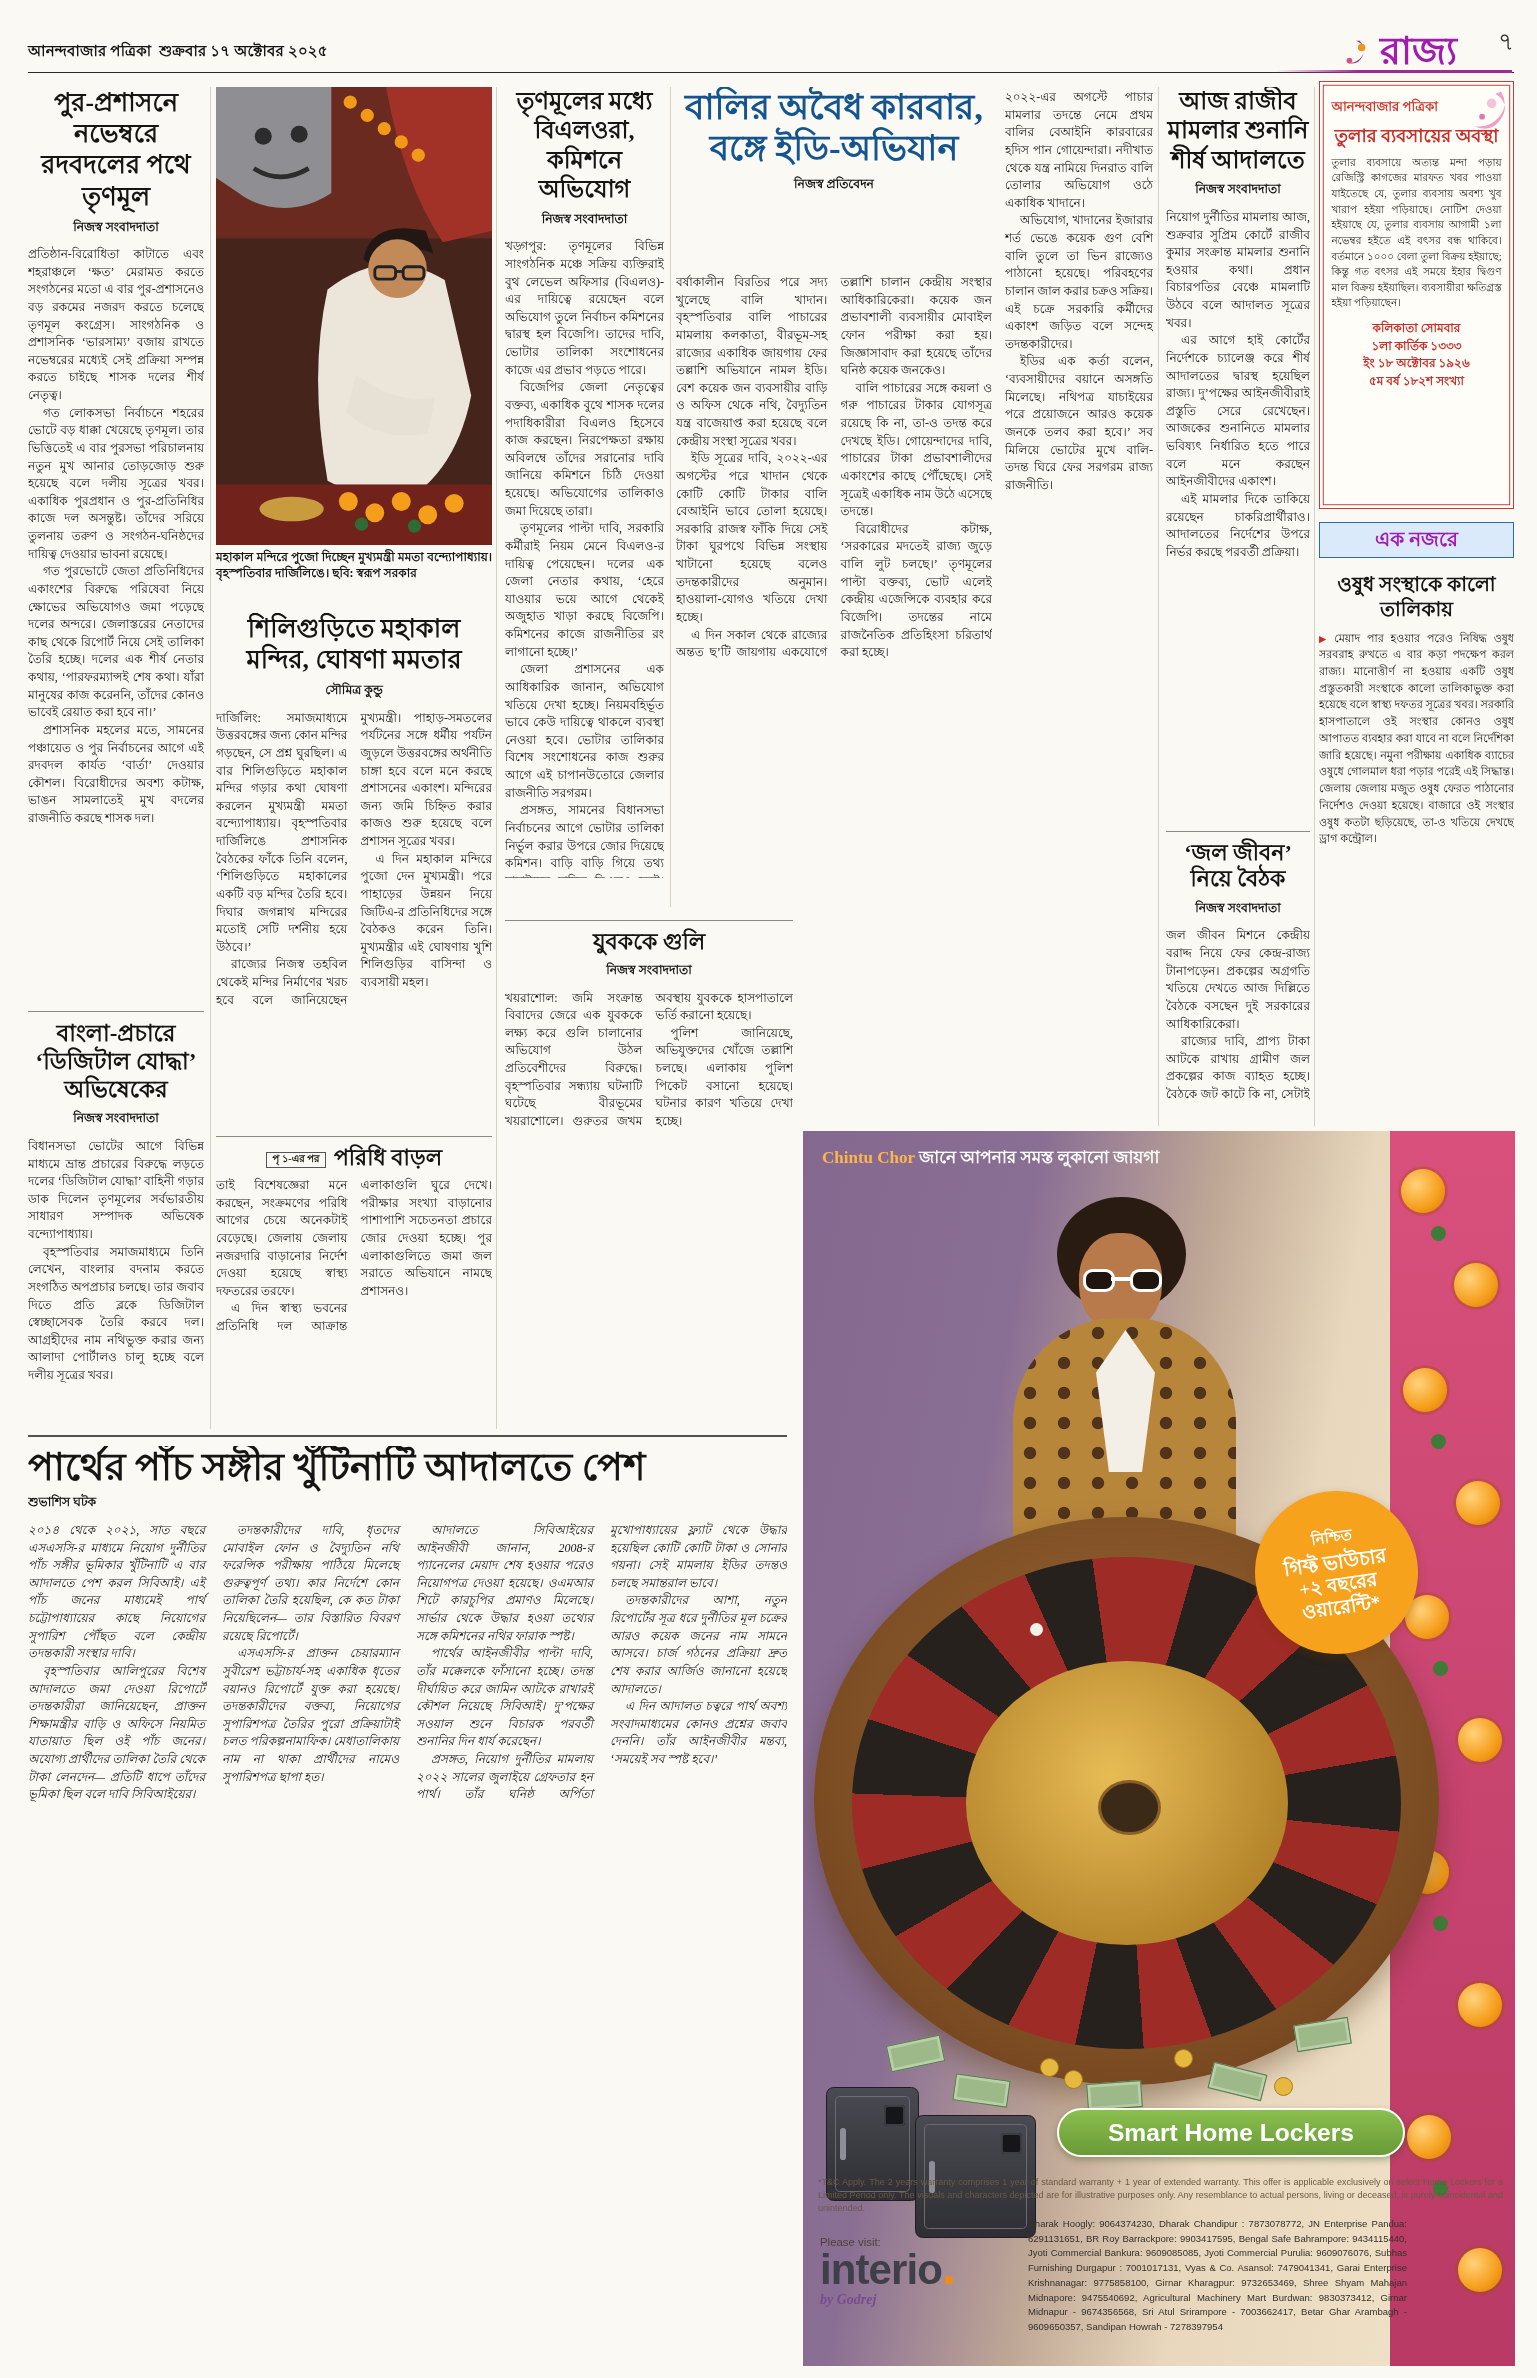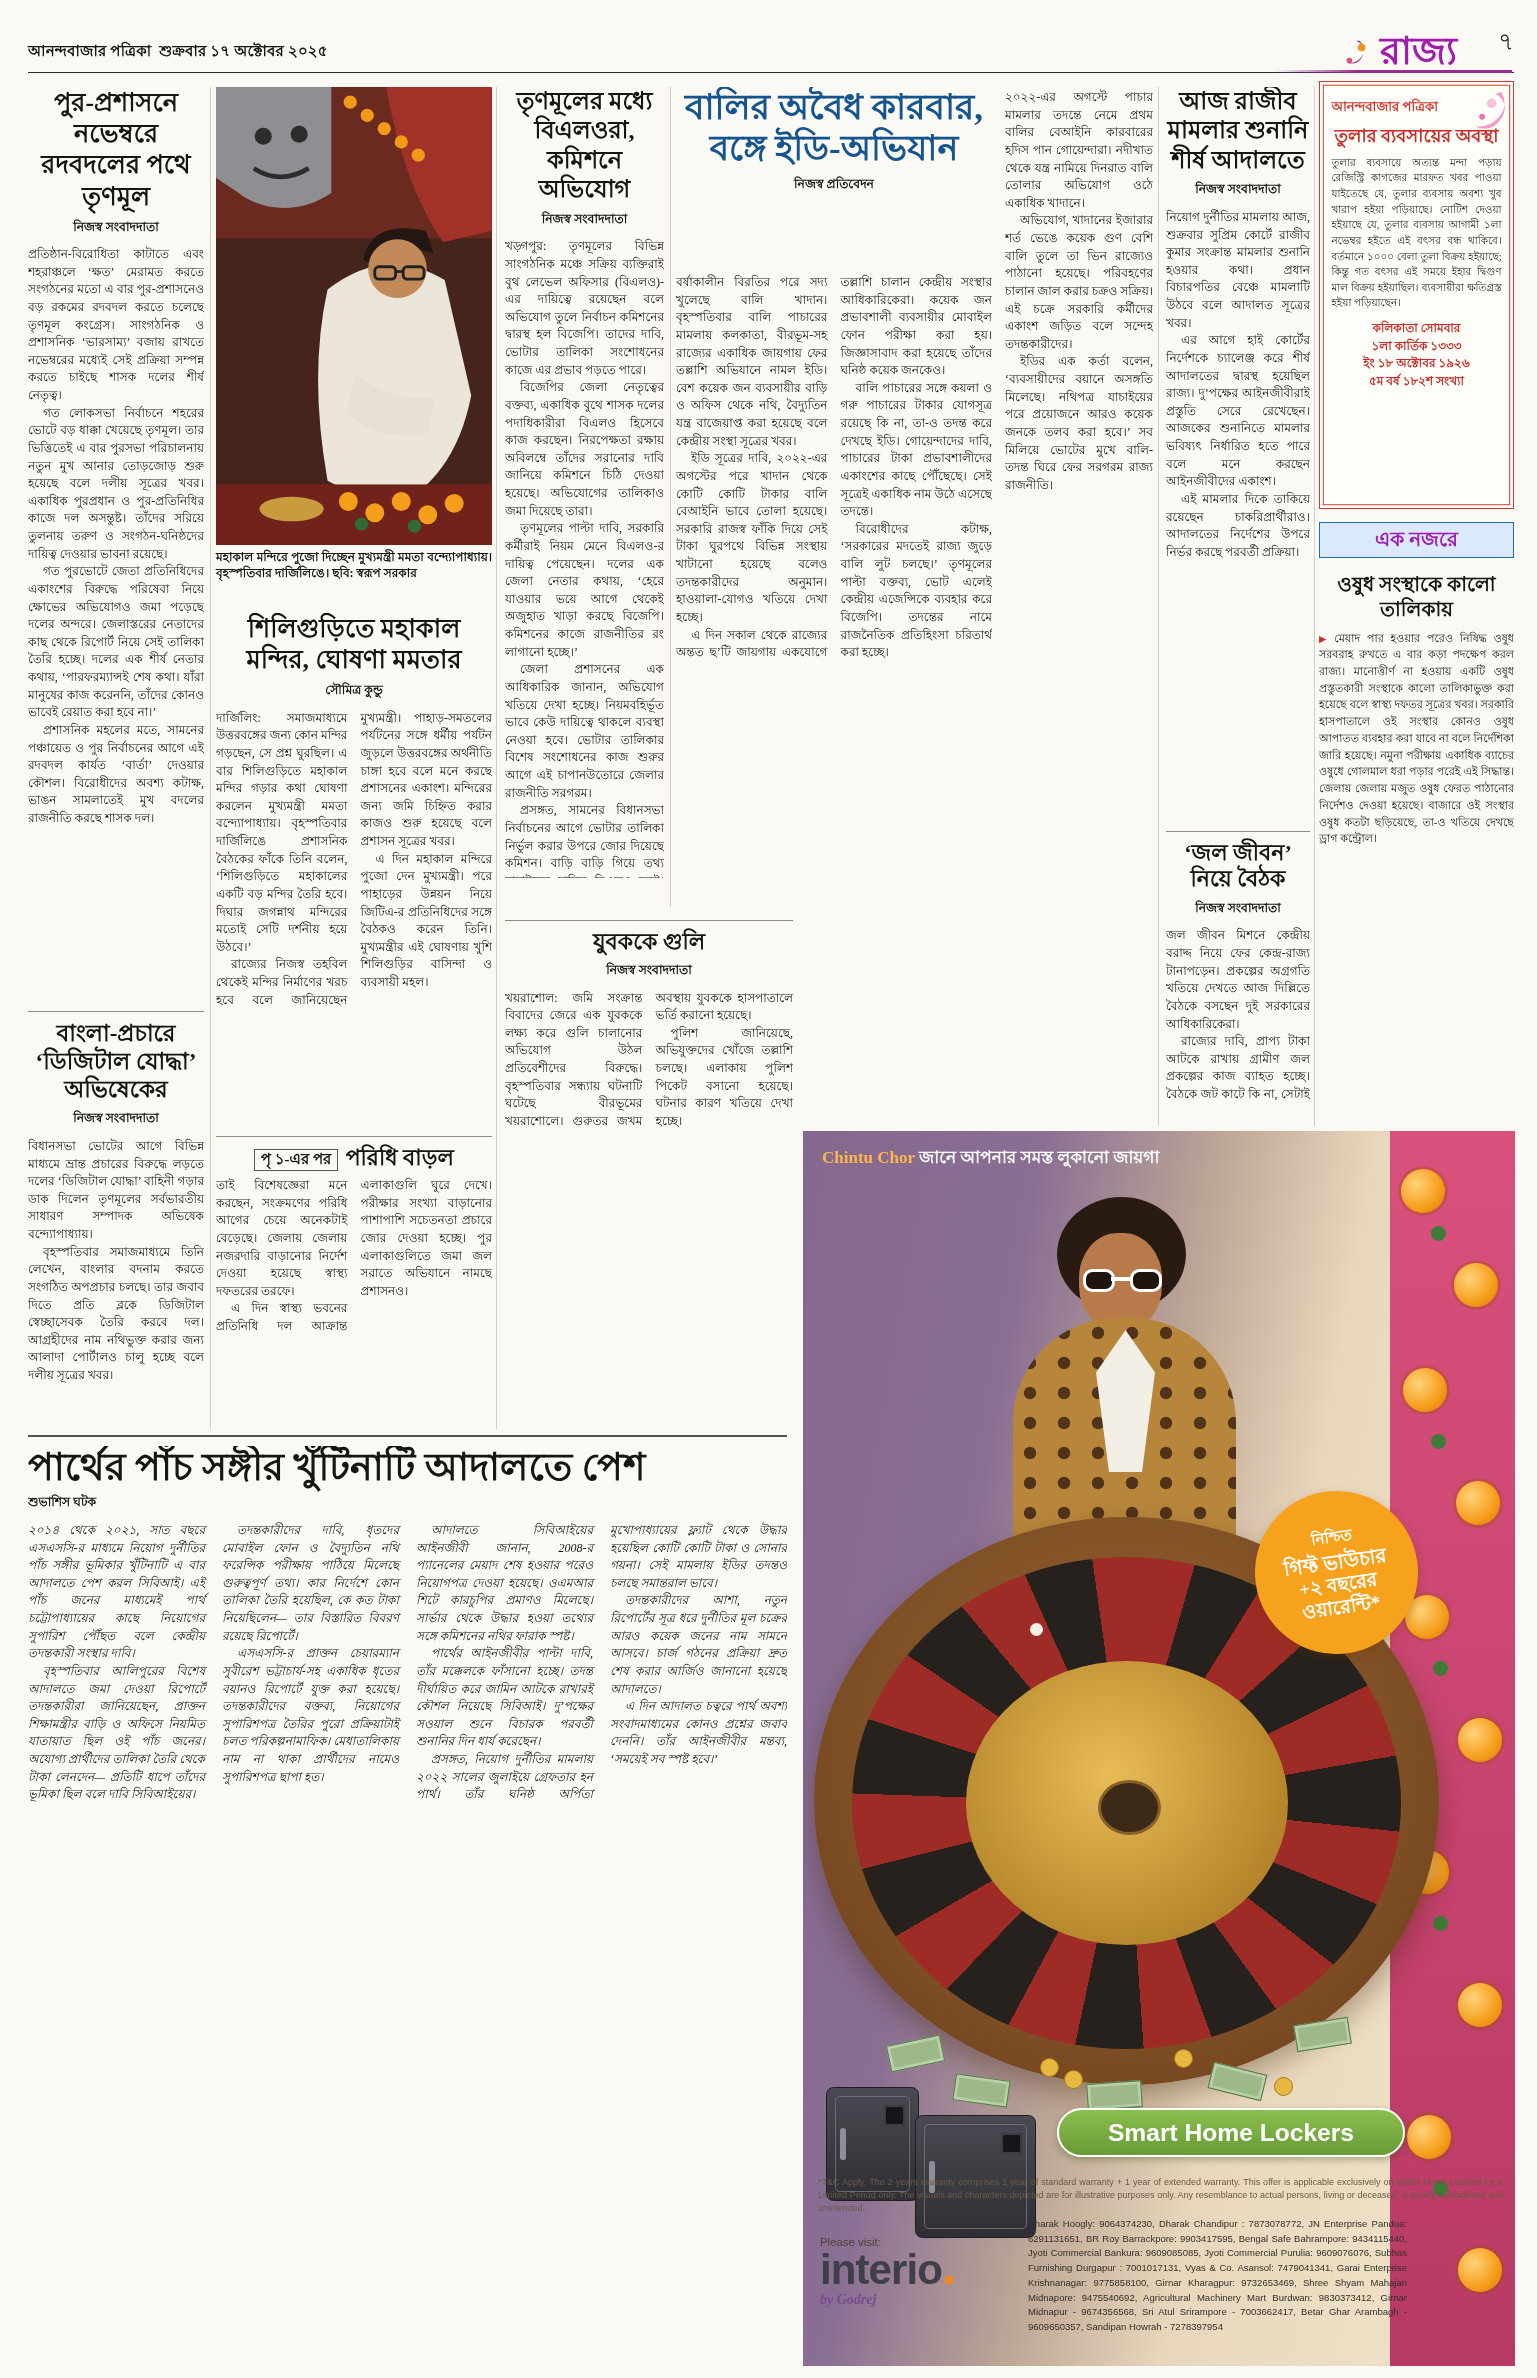--- a/index.html
+++ b/index.html
@@ -31,21 +31,21 @@
   .hr-partha{position:absolute;left:28px;top:1435px;width:759px;height:1.9px;background:#55524c;}
 
   .hl-a{font-size:25.6px;}
   .hl-blue{font-size:35px;color:#15558f;line-height:1.18;}
   .hl-mid{font-size:24px;}
   .hl-sm{font-size:22px;}
   .hl-partha{font-size:38px;text-align:left;line-height:1.15;margin:0 0 3.8px;}
   .hl-mahakal{font-size:25.6px;}
   .hl-digital{font-size:23px;}
 
-  .tag-box{display:inline-block;border:0.9px solid #555;font-size:15px;font-weight:bold;
+  .tag-box{display:inline-block;border:0.9px solid #555;font-size:10px;font-weight:bold;
            padding:0.9px 5.7px;vertical-align:middle;margin-right:7.6px;}
 
   
   .photo{position:absolute;left:216px;top:87px;width:276px;height:458px;background:#45241c;}
   .photo svg{display:block;width:100%;height:100%;}
   .caption{position:absolute;left:216px;top:549px;width:276px;font-size:12px;font-weight:bold;line-height:1.35;text-align:justify;}
 
   
   .arch{position:absolute;left:1319px;top:81px;width:195px;height:428px;border:1.9px solid #cf3a30;
         box-shadow:inset 0 0 0 2.8px #fff,inset 0 0 0 3.8px #cf3a30;padding:13.2px 11.4px;box-sizing:border-box;background:#fffdf8;overflow:hidden;}
@@ -152,21 +152,21 @@
   <div class="vr" style="left:210px;top:87px;height:1342px;"></div>
   <div class="vr" style="left:496px;top:87px;height:1342px;"></div>
   <div class="vr" style="left:670px;top:87px;height:820px;"></div>
   <div class="vr" style="left:1158px;top:87px;height:1039px;"></div>
   <div class="vr" style="left:1314px;top:87px;height:1039px;"></div>
 
   <div class="art" style="left:28px;top:87px;width:176px;height:910px;">
     <h2 class="hl hl-a">পুর-প্রশাসনে নভেম্বরে রদবদলের পথে তৃণমূল</h2>
     <div class="by">নিজস্ব সংবাদদাতা</div>
     <div class="bd">
-        <p>প্রতিষ্ঠান-বিরোধিতা কাটাতে এবং শহরাঞ্চলে ‘ক্ষত’ মেরামত করতে সংগঠনের মতো এ বার পুর-প্রশাসনেও বড় রকমের রদবদল করতে চলেছে তৃণমূল কংগ্রেস। সাংগঠনিক ও প্রশাসনিক ‘ভারসাম্য’ বজায় রাখতে নভেম্বরের মধ্যেই সেই প্রক্রিয়া সম্পন্ন করতে চাইছে শাসক দলের শীর্ষ নেতৃত্ব।</p>
+        <p>প্রতিষ্ঠান-বিরোধিতা কাটাতে এবং শহরাঞ্চলে ‘ক্ষত’ মেরামত করতে সংগঠনের মতো এ বার পুর-প্রশাসনেও বড় রকমের নজরদ করতে চলেছে তৃণমূল কংগ্রেস। সাংগঠনিক ও প্রশাসনিক ‘ভারসাম্য’ বজায় রাখতে নভেম্বরের মধ্যেই সেই প্রক্রিয়া সম্পন্ন করতে চাইছে শাসক দলের শীর্ষ নেতৃত্ব।</p>
         <p>গত লোকসভা নির্বাচনে শহরের ভোটে বড় ধাক্কা খেয়েছে তৃণমূল। তার ভিত্তিতেই এ বার পুরসভা পরিচালনায় নতুন মুখ আনার তোড়জোড় শুরু হয়েছে বলে দলীয় সূত্রের খবর। একাধিক পুরপ্রধান ও পুর-প্রতিনিধির কাজে দল অসন্তুষ্ট। তাঁদের সরিয়ে তুলনায় তরুণ ও সংগঠন-ঘনিষ্ঠদের দায়িত্ব দেওয়ার ভাবনা রয়েছে।</p>
         <p>গত পুরভোটে জেতা প্রতিনিধিদের একাংশের বিরুদ্ধে পরিষেবা নিয়ে ক্ষোভের অভিযোগও জমা পড়েছে দলের অন্দরে। জেলাস্তরের নেতাদের কাছ থেকে রিপোর্ট নিয়ে সেই তালিকা তৈরি হচ্ছে। দলের এক শীর্ষ নেতার কথায়, ‘পারফরম্যান্সই শেষ কথা। যাঁরা মানুষের কাজ করেননি, তাঁদের কোনও ভাবেই রেয়াত করা হবে না।’</p>
         <p>প্রশাসনিক মহলের মতে, সামনের পঞ্চায়েত ও পুর নির্বাচনের আগে এই রদবদল কার্যত ‘বার্তা’ দেওয়ার কৌশল। বিরোধীদের অবশ্য কটাক্ষ, ভাঙন সামলাতেই মুখ বদলের রাজনীতি করছে শাসক দল।</p>
       </div>
   </div>
 
   <div class="photo">
     <svg viewBox="0 0 292 484" preserveAspectRatio="none">
       <rect width="292" height="484" fill="#45241c"></rect>
       <rect width="292" height="160" fill="#6b2a20"></rect>

